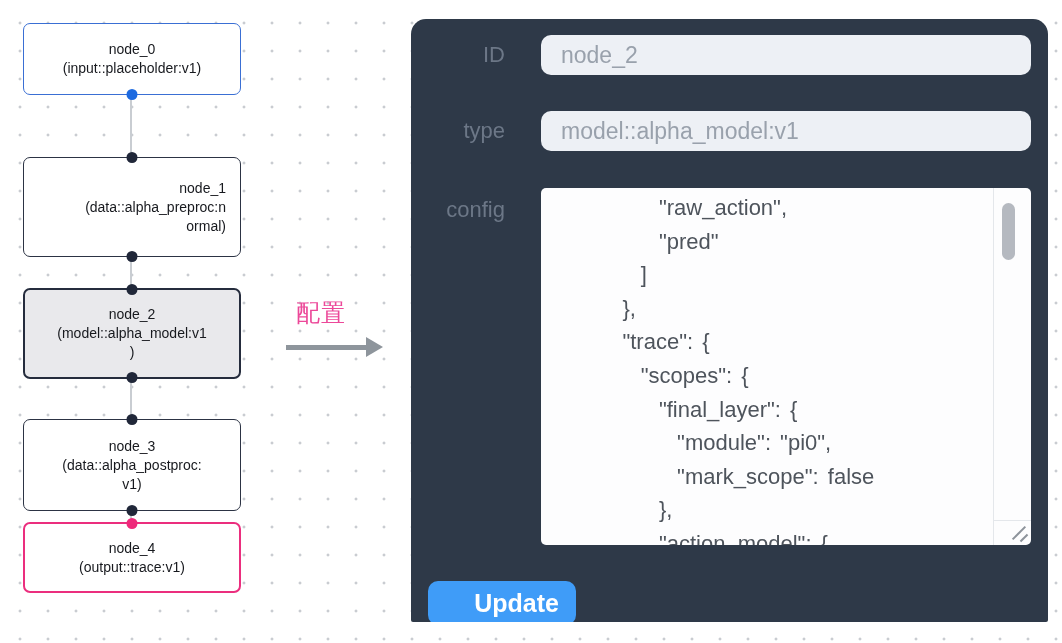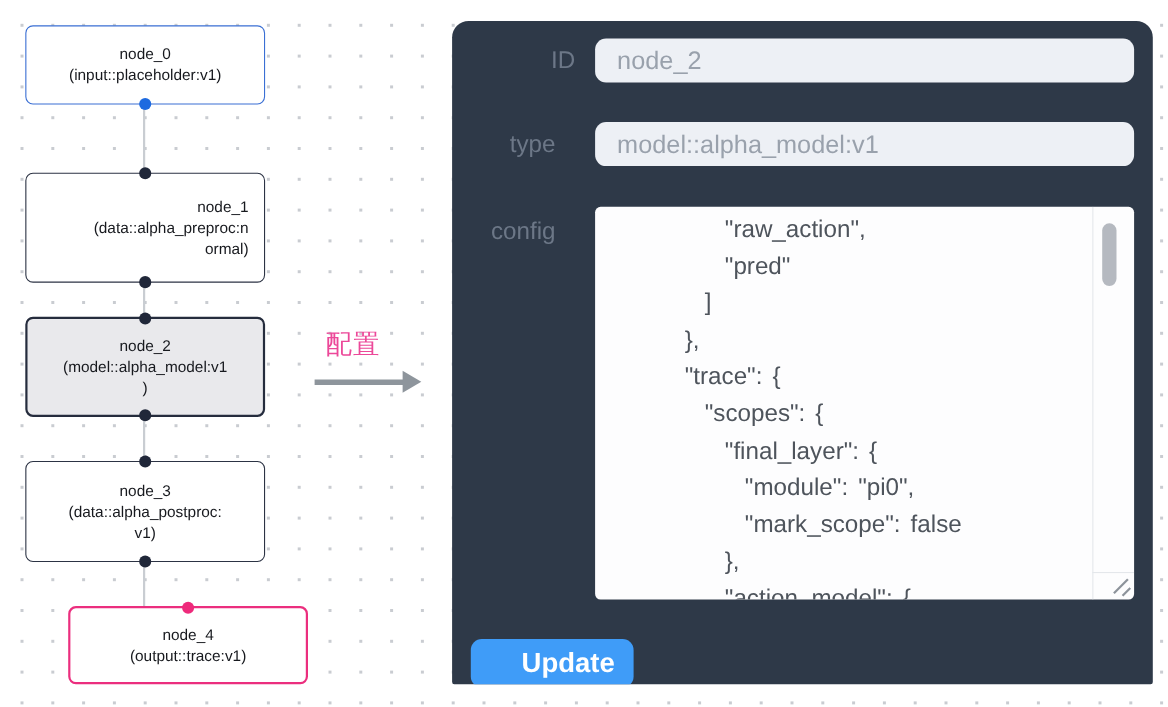--- a/index.html
+++ b/index.html
@@ -24,21 +24,21 @@
     position:absolute;left:23px;width:218px;box-sizing:border-box;
     background:#ffffff;border:1.6px solid #2c3344;border-radius:7px;
     display:flex;flex-direction:column;justify-content:center;align-items:center;
     text-align:center;font-size:14px;line-height:19px;color:#17191e;
     padding:4px 14px;z-index:2;
   }
   .n0{top:23px;height:72px;border-color:#3a6fd4;}
   .n1{top:157px;height:100px;align-items:flex-end;}
   .n2{top:288px;height:91px;border:2.5px solid #252c3d;background:#e9e9ec;}
   .n3{top:419px;height:92px;}
-  .n4{top:551px;height:71px;border:2px solid #eb2e7e;margin-left:39px;}
+  .n4{top:522px;height:71px;border:2px solid #eb2e7e;}
 
   .port{
     position:absolute;width:11px;height:11px;border-radius:50%;
     background:#202739;left:50%;transform:translateX(-50%);
   }
   .port.top{top:-6px;}
   .port.bottom{bottom:-6px;}
   .n0 .port{background:#1d6ae0;}
   .n4 .port{background:#ee2a7b;}
 
@@ -57,21 +57,21 @@
 
   
   .panel{
     position:absolute;left:411px;top:19px;width:637px;height:603px;
     background:#2e3948;border-radius:15px 15px 2px 2px;overflow:hidden;
   }
   .flabel{
     position:absolute;left:0;width:94px;text-align:right;
     color:#6c7787;font-size:22px;line-height:40px;
   }
-  .flabel.id{top:16px;padding-left:18px;}
+  .flabel.id{top:16px;}
   .flabel.type{top:92px;}
   .flabel.config{top:171px;}
 
   .finput{
     position:absolute;left:130px;width:490px;height:40px;box-sizing:border-box;
     background:#edf0f5;border:none;outline:none;border-radius:10px;
     font-family:"Liberation Sans",sans-serif;font-size:23px;color:#99a1ac;
     padding:0 20px;
   }
   .finput.id{top:16px;}

